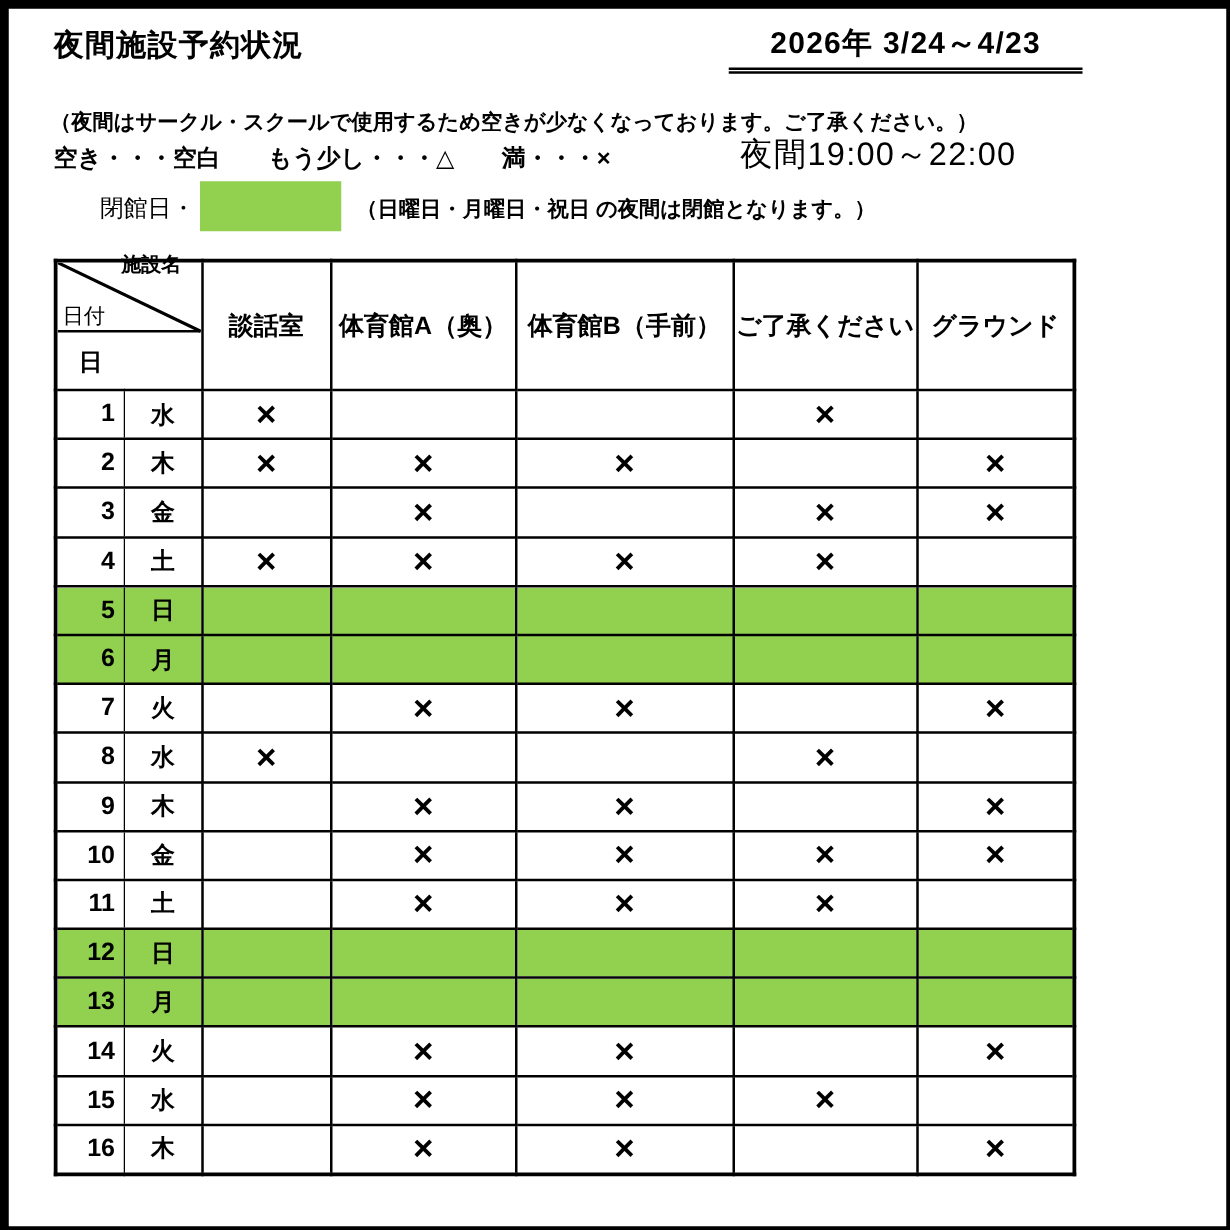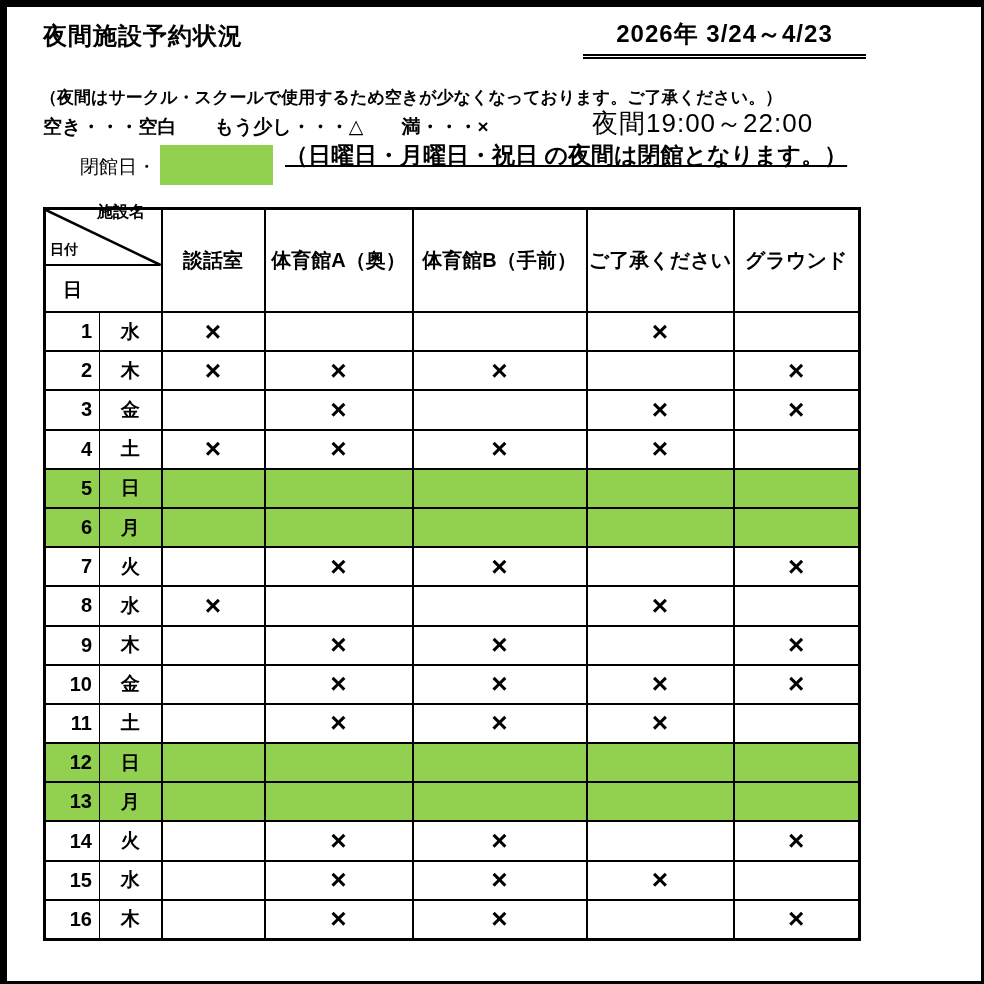--- a/index.html
+++ b/index.html
@@ -16,32 +16,32 @@
 
   .page-title{position:absolute;left:43px;top:20px;font-size:24px;font-weight:bold;letter-spacing:1px;}
   .period-wrap{position:absolute;left:583px;top:18px;width:283px;text-align:center;
     border-bottom:5px double #000;padding-bottom:4px;}
   .period{font-size:24px;font-weight:bold;letter-spacing:1px;text-align:center;}
   .note{position:absolute;left:40px;top:86px;font-size:17px;font-weight:bold;}
   .legend{position:absolute;left:43px;top:114px;font-size:19px;font-weight:bold;}
   .night-hours{position:absolute;left:592px;top:106px;font-size:26px;font-weight:normal;letter-spacing:1px;}
   .closed-label{position:absolute;left:43px;top:154px;font-size:19px;font-weight:normal;padding-left:37px;}
   .closed-swatch{position:absolute;left:160px;top:145px;width:113px;height:40px;background:var(--green,#92d050);}
-  .closed-note{position:absolute;left:285px;top:140px;font-size:23px;font-weight:bold;text-decoration:underline;}
+  .closed-note{position:absolute;left:285px;top:156px;font-size:17px;font-weight:bold;}
   .facility-label{position:absolute;left:97px;top:186px;font-size:16px;font-weight:bold;margin-top:16px;}
 
   .table-wrap{position:absolute;left:43px;top:207px;}
   table{border-collapse:collapse;table-layout:fixed;}
   table,td,th{border:2px solid #000;}
   table{border-width:3px;}
   th,td{padding:0;vertical-align:middle;overflow:hidden;white-space:nowrap;}
   thead th{height:101px;font-size:20px;font-weight:bold;text-align:center;}
   th.diag-cell{position:relative;padding:0;}
   .diag-svg{position:absolute;left:0;top:0;width:100%;height:100%;}
-  .diag-date-label{position:absolute;left:4px;top:31px;font-size:14px;font-weight:bold;text-align:center;}
+  .diag-date-label{position:absolute;left:4px;top:31px;font-size:17px;font-weight:normal;text-align:center;}
   .diag-day-label{position:absolute;left:17px;top:67px;font-size:19px;font-weight:bold;}
   .diag-weekday-label{position:absolute;left:55px;top:67px;font-size:19px;font-weight:bold;margin-top:31px;}
   tbody td{height:37.2px;}
   td.day-cell{text-align:right;padding-right:7px;font-size:20px;font-weight:bold;border-right-width:1px;}
   td.weekday-cell{text-align:center;font-size:19px;font-weight:bold;border-left-width:1px;}
   td.mark-cell{text-align:center;font-size:28px;font-weight:bold;line-height:1;}
   tr.closed td{background:var(--green,#92d050);}
 </style>
 </head>
 <body>

